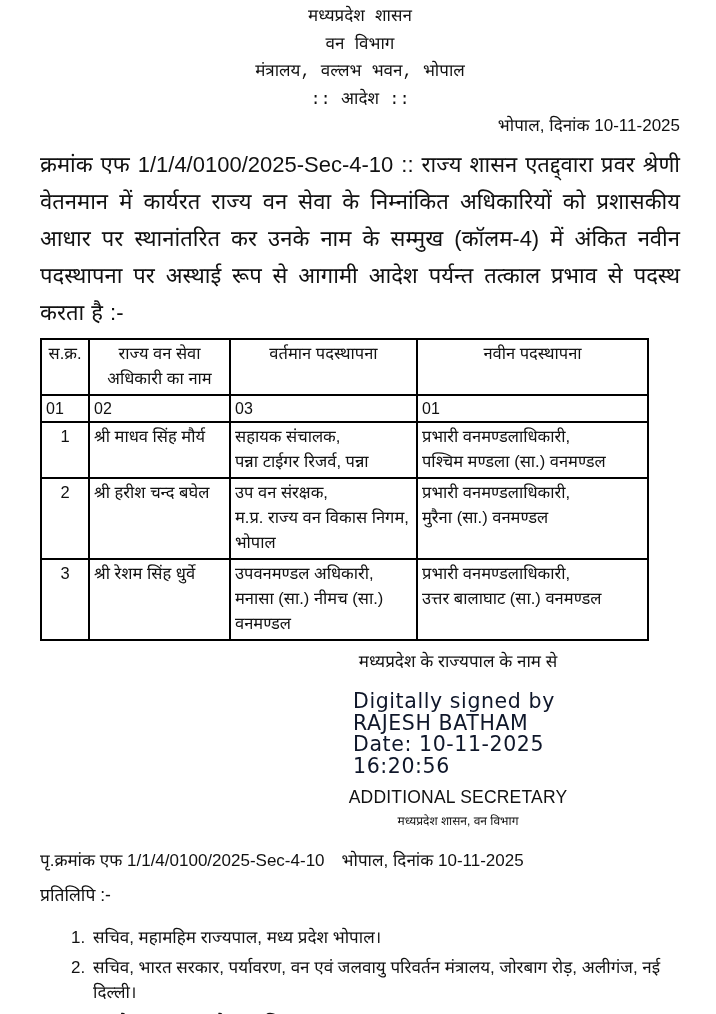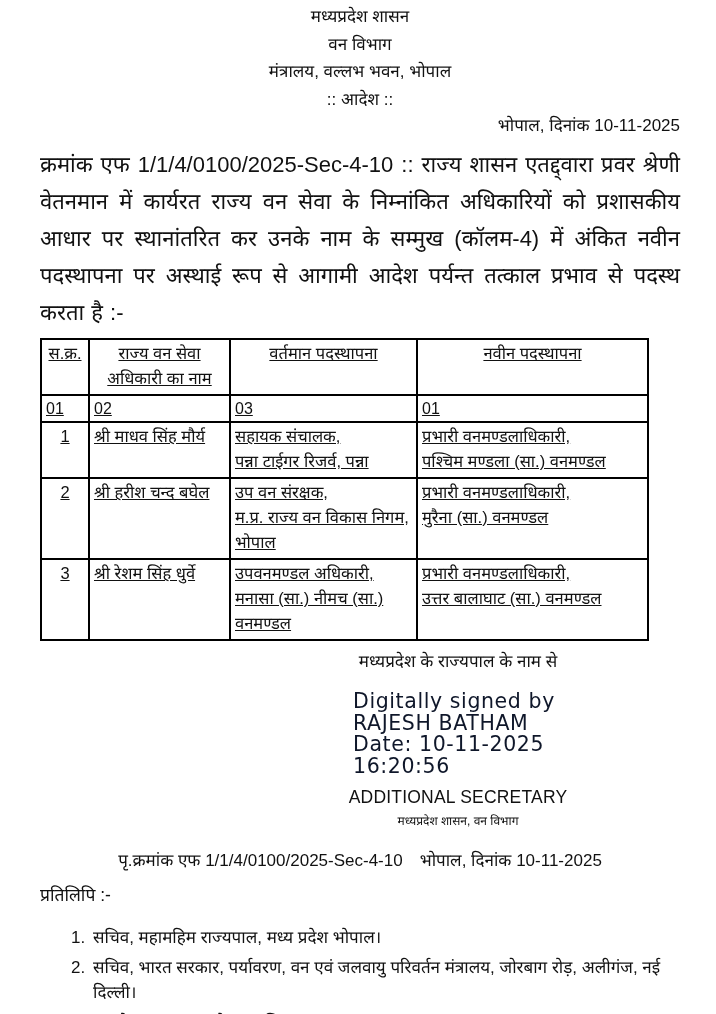--- a/index.html
+++ b/index.html
@@ -13,21 +13,21 @@
   }
   .page {
     box-sizing: border-box;
     width: 716px;
     height: 1014px;
     padding: 3px 36px 0 40px;
   }
 
   
   .letterhead { text-align: center; font-size: 17px; line-height: 27.5px; }
-  .letterhead div { font-weight: 400; }
+  .letterhead div { font-weight: 400; font-family: Liberation Mono, monospace; }
 
   
   .place-date { text-align: right; font-size: 17px; line-height: 22px; margin-top: 2px; }
 
   
   .order-body {
     font-size: 22px;
     line-height: 37px;
     text-align: justify;
     margin-top: 9px;
@@ -43,21 +43,20 @@
   }
   table.order-table th, table.order-table td {
     border: 2px solid #000;
     padding: 1px 4px 3px 4px;
     font-size: 16.5px;
     line-height: 25px;
     vertical-align: top;
     font-weight: 400;
     white-space: pre-line;
     overflow: hidden;
-    text-decoration: underline;
   }
   col.c1 { width: 48px; }
   col.c2 { width: 141px; }
   col.c3 { width: 187px; }
   col.c4 { width: 231px; }
   tr.head-row th { text-align: center; }
   tr.num-row td { text-align: left; line-height: 21px; padding-top: 2px; padding-bottom: 2px; font-size: 16px; }
   td.sno { text-align: center; }
 
   
@@ -80,21 +79,21 @@
   }
   .designation {
     font-size: 17.5px;
     line-height: 20px;
     margin-top: 10px;
     letter-spacing: 0.2px;
   }
   .sign-dept { font-size: 12px; line-height: 24px; margin-top: 2px; }
 
   
-  .ref-line { margin-top: 16px; font-size: 17px; line-height: 24px; text-align: center; }
+  .ref-line { margin-top: 16px; font-size: 17px; line-height: 24px; }
   .ref-line .gap { display: inline-block; width: 17px; }
   .copy-label { margin-top: 9px; font-size: 17.5px; line-height: 26px; }
   ol.copy-list {
     margin: 17px 0 0 0;
     padding-left: 50px;
     font-size: 17px;
   }
   ol.copy-list li {
     line-height: 25px;
     margin-bottom: 5px;

